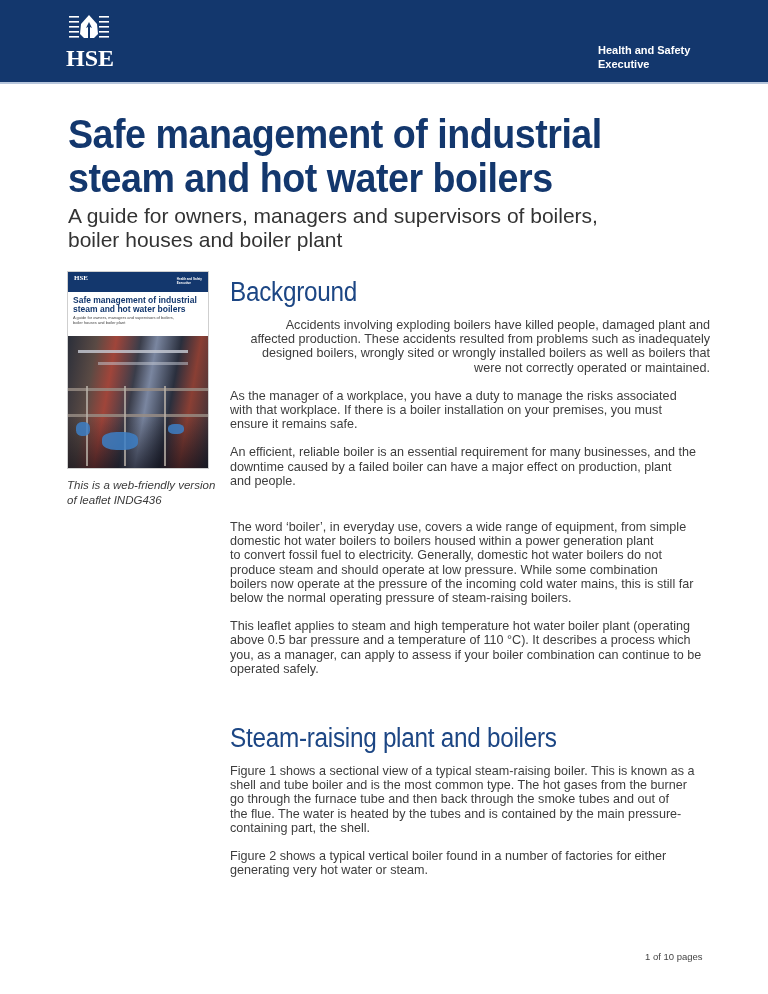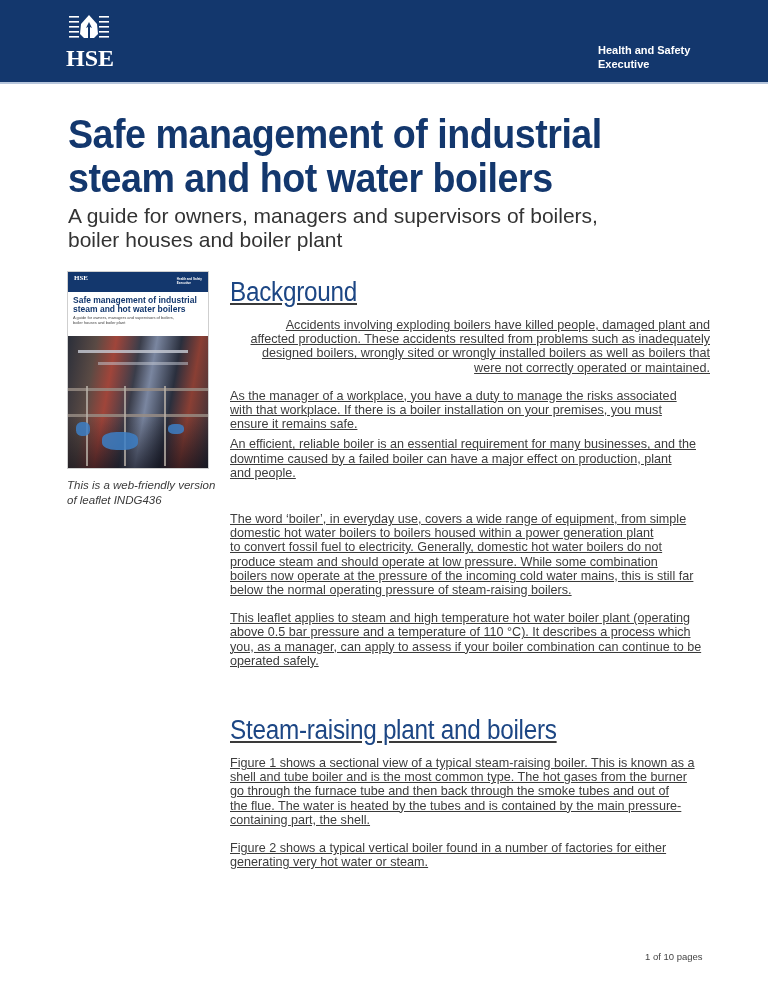--- a/index.html
+++ b/index.html
@@ -53,21 +53,21 @@
       linear-gradient(180deg, rgba(20,20,30,0.0) 0%, rgba(20,20,30,0.0) 60%, rgba(10,10,20,0.6) 100%),
       linear-gradient(100deg, #2b2f3a 0%, #5a4a44 18%, #a0453a 30%, #3a3d4a 45%, #7a86a0 55%, #2a2f3d 70%, #8a3f34 82%, #2b2f3a 100%);
   }
   .photo-pipe { position:absolute; height:3px; background:#c8ccd6; opacity:0.8; }
   .photo-rail { position:absolute; width:2px; background:#b8b0a8; opacity:0.8; }
   .photo-blue { position:absolute; background:#3d7fc6; border-radius:40%; opacity:0.85; }
   .caption {
     position: absolute; left: 67px; top: 478px; width: 150px;
     font-style: italic; font-size: 11.5px; line-height: 15px; color: #3a3a3a;
   }
-  .content { position: absolute; left: 230px; top: 276px; width: 480px; text-decoration: underline; }
+  .content { position: absolute; left: 230px; top: 276px; width: 480px; }
   .h2 {
     margin: 0; color: #1c4684; font-weight: normal;
     font-size: 27px; line-height: 32px; letter-spacing: -0.3px;
     transform: scaleX(0.9); transform-origin: left top;
   }
   .p {
     margin: 0; font-size: 12.6px; line-height: 14.2px; color: #3d3d3d;
   }
   .page-num {
     position: absolute; left: 645px; top: 951px; font-size: 9.5px; color: #444;
@@ -145,21 +145,21 @@
   <div>This is a web-friendly version</div>
   <div>of leaflet INDG436</div>
 </div>
 
 <div class="content">
   <section>
     <h2 class="h2" style="margin-bottom:10px;">Background</h2>
     <p class="p" style="margin-bottom:14px;text-align:right;">
       <span>Accidents involving exploding boilers have killed people, damaged plant and</span><br><span>affected production. These accidents resulted from problems such as inadequately</span><br><span>designed boilers, wrongly sited or wrongly installed boilers as well as boilers that</span><br><span>were not correctly operated or maintained.</span>
     </p>
-    <p class="p" style="margin-bottom:6px;">
+    <p class="p" style="margin-bottom:14px;">
       <span>As the manager of a workplace, you have a duty to manage the risks associated</span><br><span>with that workplace. If there is a boiler installation on your premises, you must</span><br><span>ensure it remains safe.</span>
     </p>
     <p class="p" style="margin-bottom:14px;">
       <span>An efficient, reliable boiler is an essential requirement for many businesses, and the</span><br><span>downtime caused by a failed boiler can have a major effect on production, plant</span><br><span>and people.</span>
     </p>
     <p class="p" style="margin-bottom:14px;margin-top:32px;">
       <span>The word ‘boiler’, in everyday use, covers a wide range of equipment, from simple</span><br><span>domestic hot water boilers to boilers housed within a power generation plant</span><br><span>to convert fossil fuel to electricity. Generally, domestic hot water boilers do not</span><br><span>produce steam and should operate at low pressure. While some combination</span><br><span>boilers now operate at the pressure of the incoming cold water mains, this is still far</span><br><span>below the normal operating pressure of steam-raising boilers.</span>
     </p>
     <p class="p" style="margin-bottom:46px;">
       <span>This leaflet applies to steam and high temperature hot water boiler plant (operating</span><br><span>above 0.5 bar pressure and a temperature of 110 °C). It describes a process which</span><br><span>you, as a manager, can apply to assess if your boiler combination can continue to be</span><br><span>operated safely.</span>

